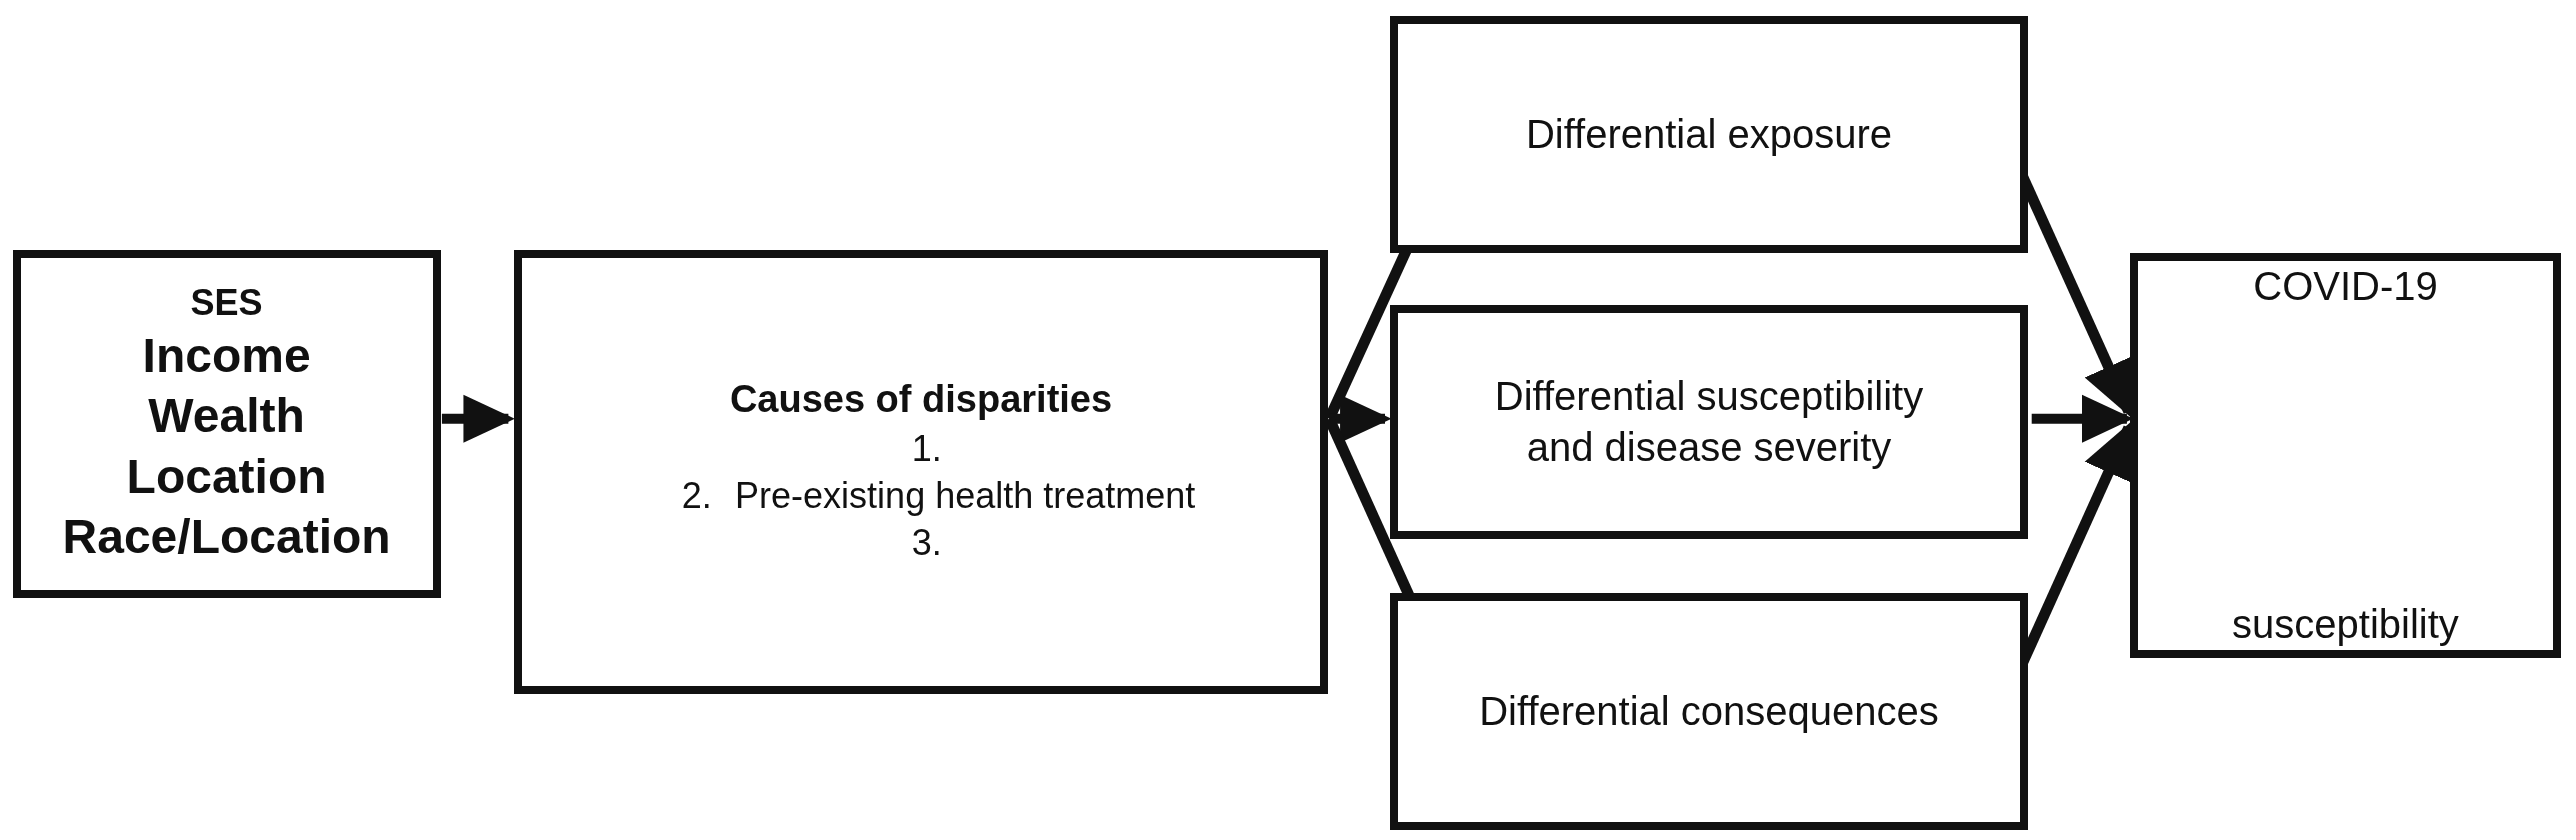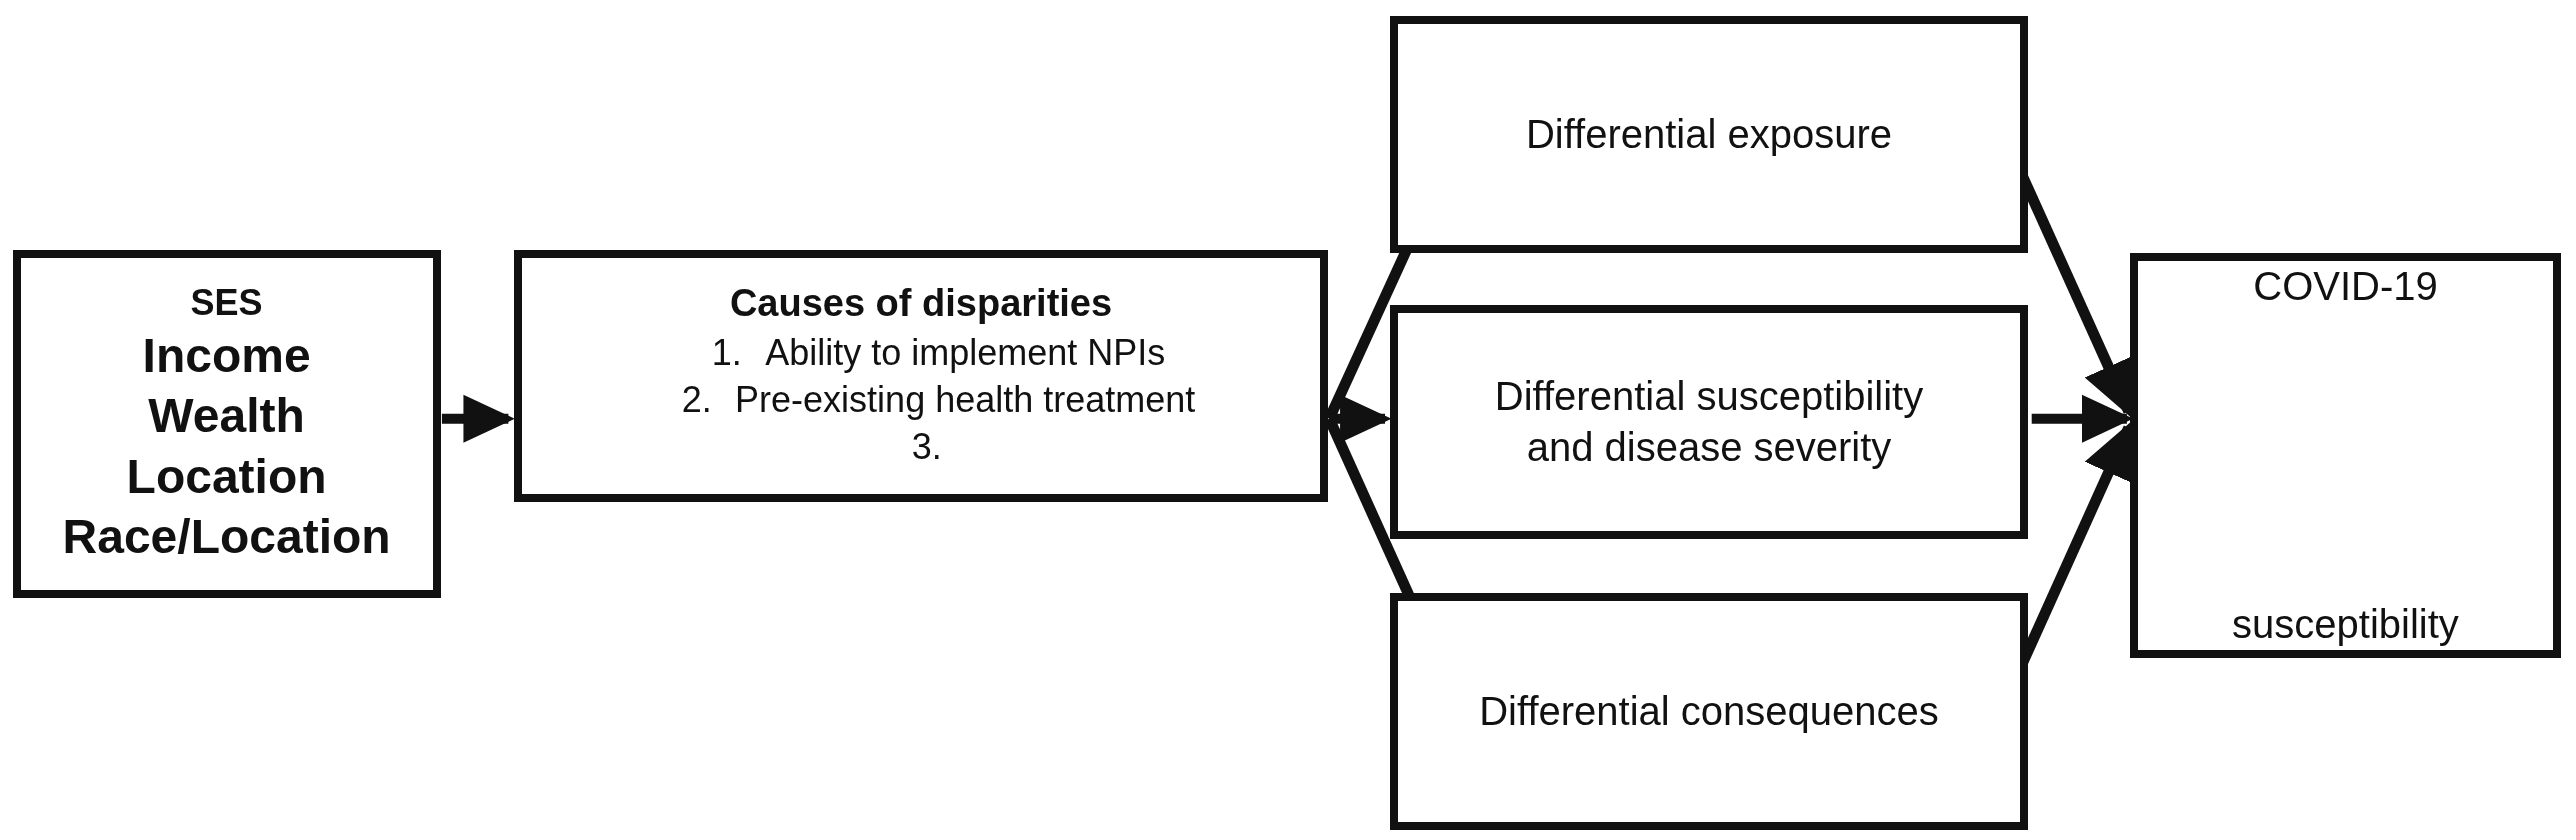--- a/index.html
+++ b/index.html
@@ -24,21 +24,21 @@
     display: flex;
     flex-direction: column;
     align-items: center;
     justify-content: center;
     text-align: center;
     color: #111111;
     z-index: 3;
   }
   
   #node-ses          { left: 12.6px;   top: 250px; width: 428px; height: 348px; }
-  #node-causes       { left: 514px;  top: 250px; width: 814px; height: 252px; }
+  #node-causes       { left: 514px;  top: 250px; width: 814px; height: 444px; }
   #node-exposure     { left: 1390px; top: 16px;  width: 638px; height: 237px; }
   #node-susceptibility { left: 1390px; top: 305px; width: 638px; height: 234px; }
   #node-consequences { left: 1390px; top: 593px; width: 638px; height: 237px; }
   #node-vulnerability{ left: 2130px; top: 253px; width: 431px; height: 405px; justify-content: space-between; }
 
   
   .title-bold {
     font-weight: bold;
     font-size: 36px;
     line-height: 1.22;
@@ -127,21 +127,20 @@
       <div class="plain-line">Location</div>
       <div class="plain-line">Race/Location</div>
     </div>
   </div>
 
   <div class="node" id="node-causes">
     <div class="causes-title">Causes of disparities</div>
     <ol class="causes-list">
       <li>
         <span class="num">1.</span>
-        <span class="txt">Ability to implement NPIs</span>
       </li>
       <li>
         <span class="num">2.</span>
         <span class="txt">Pre-existing health treatment</span>
       </li>
       <li>
         <span class="num">3.</span>
       </li>
     </ol>
   </div>

